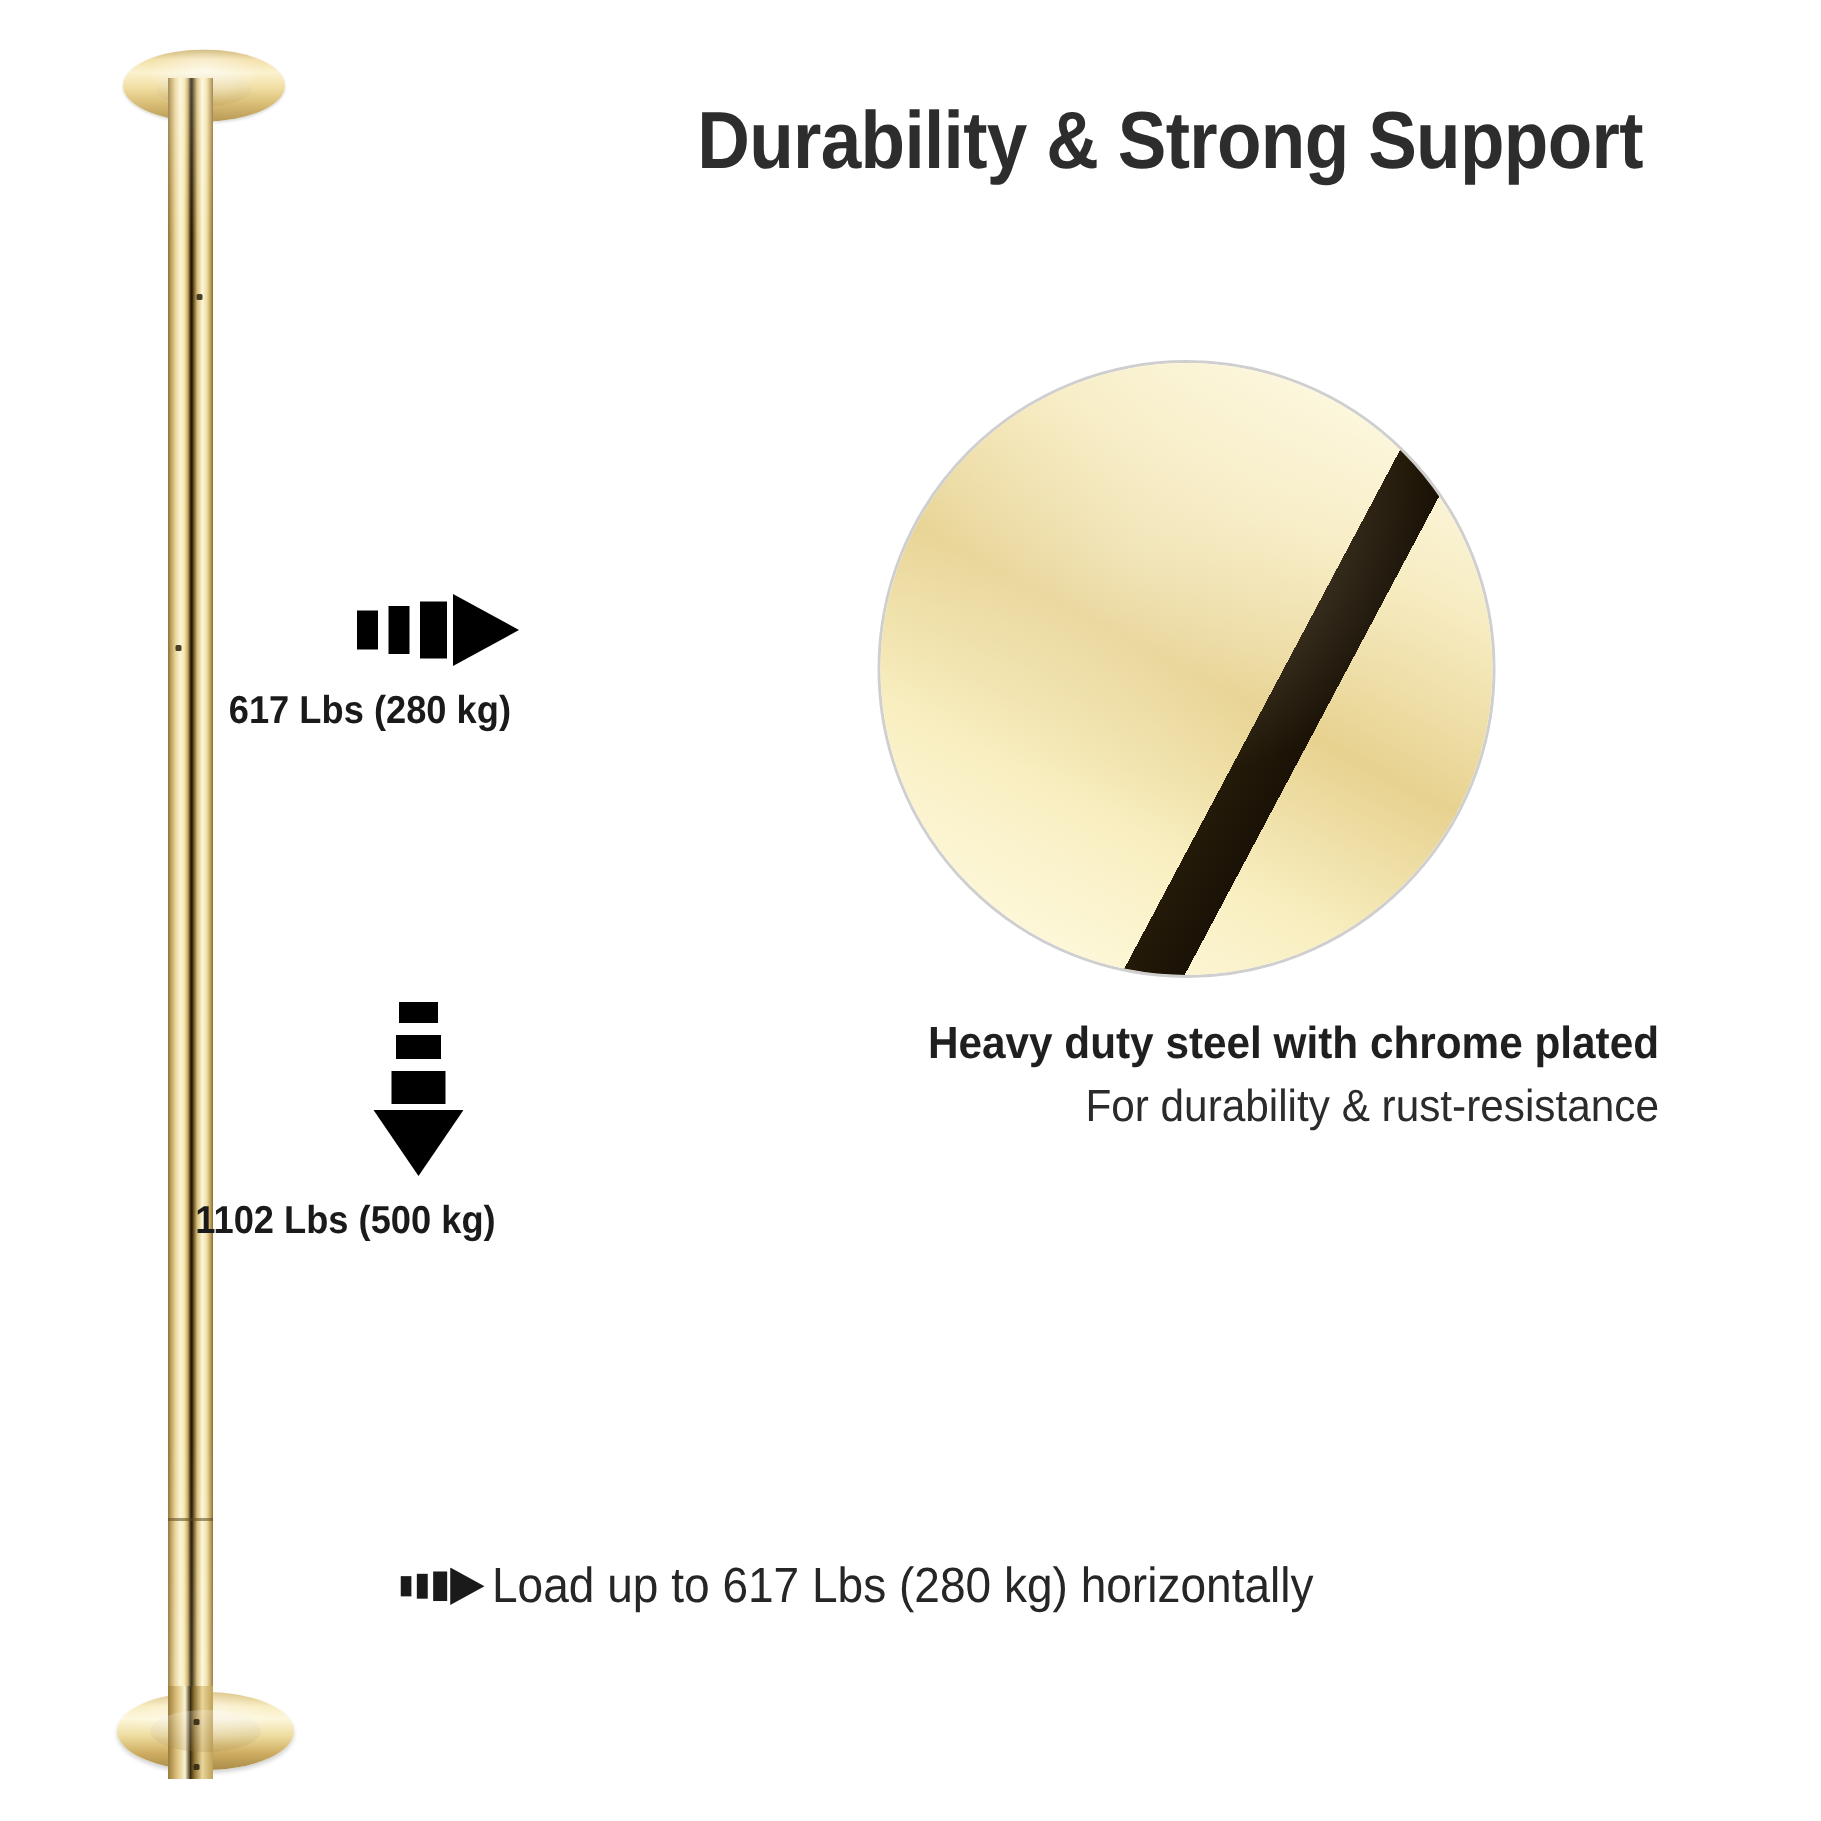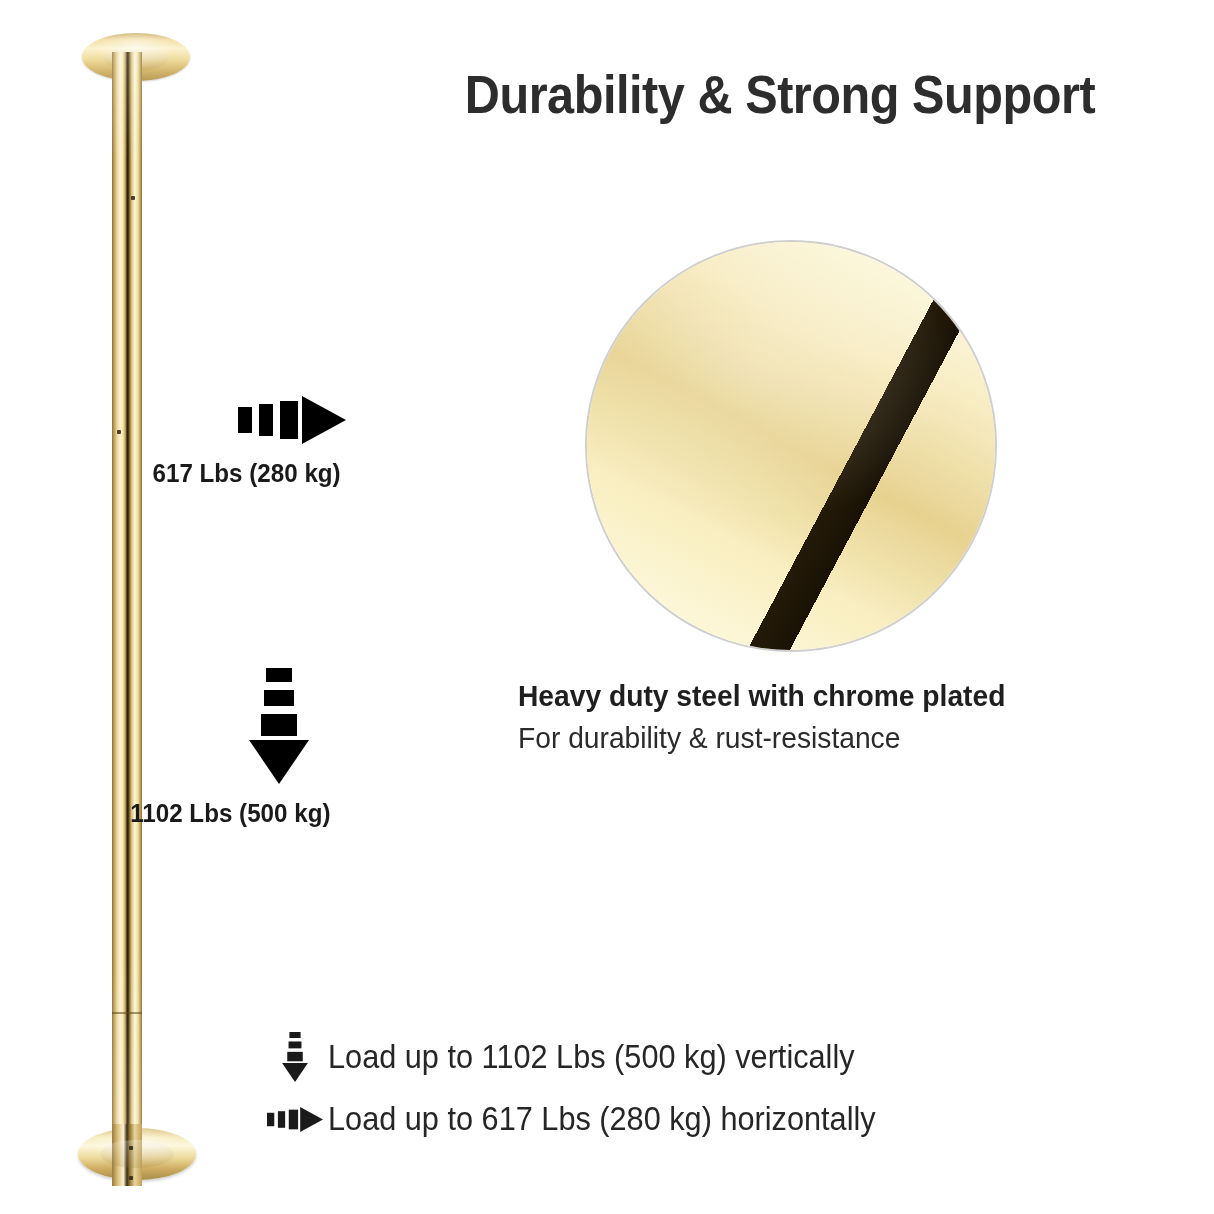--- a/index.html
+++ b/index.html
@@ -240,24 +240,24 @@
     left: 0; top: 0; right: 0; bottom: 0;
     border-radius: 50%;
     background: radial-gradient(ellipse 70% 55% at 42% 30%,
       rgba(255,255,255,0.22) 0%, rgba(255,255,255,0) 70%);
     pointer-events: none;
   }
 
   
   .caption {
     position: absolute;
-    left: 500px;
+    left: 524px;
     top: 676px;
     width: 600px;
-    text-align: left;
+    text-align: right;
   }
   .caption-bold {
     font-family: "Liberation Sans", sans-serif;
     font-weight: bold;
     font-size: 30px;
     line-height: 40px;
     color: #1f1f1f;
     white-space: nowrap;
     transform: scaleX(0.94);
   }
@@ -349,31 +349,20 @@
   <div class="circle-gloss"></div>
 </div>
 
 <div class="caption">
   <div class="caption-bold">Heavy duty steel with chrome plated</div>
   <div class="caption-sub">For durability &amp; rust-resistance</div>
 </div>
 
 <div class="bullets">
 
-  <div class="bullet-row">
-    <span class="bullet-icon">
-      <svg width="26" height="50" viewBox="0 0 60 116">
-        <rect x="17" y="0" width="26" height="14" fill="#1a1a1a"></rect>
-        <rect x="15" y="22" width="30" height="16" fill="#1a1a1a"></rect>
-        <rect x="12" y="46" width="36" height="22" fill="#1a1a1a"></rect>
-        <polygon points="0,72 60,72 30,116" fill="#1a1a1a"></polygon>
-      </svg>
-    </span>
-    <span class="bullet-text">Load up to 1102 Lbs (500 kg) vertically</span>
-  </div>
 
   <div class="bullet-row">
     <span class="bullet-icon">
       <svg width="56" height="25" viewBox="0 0 108 48">
         <rect x="0" y="11" width="14" height="26" fill="#1a1a1a"></rect>
         <rect x="21" y="8" width="14" height="32" fill="#1a1a1a"></rect>
         <rect x="42" y="5" width="18" height="38" fill="#1a1a1a"></rect>
         <polygon points="64,0 108,24 64,48" fill="#1a1a1a"></polygon>
       </svg>
     </span>

